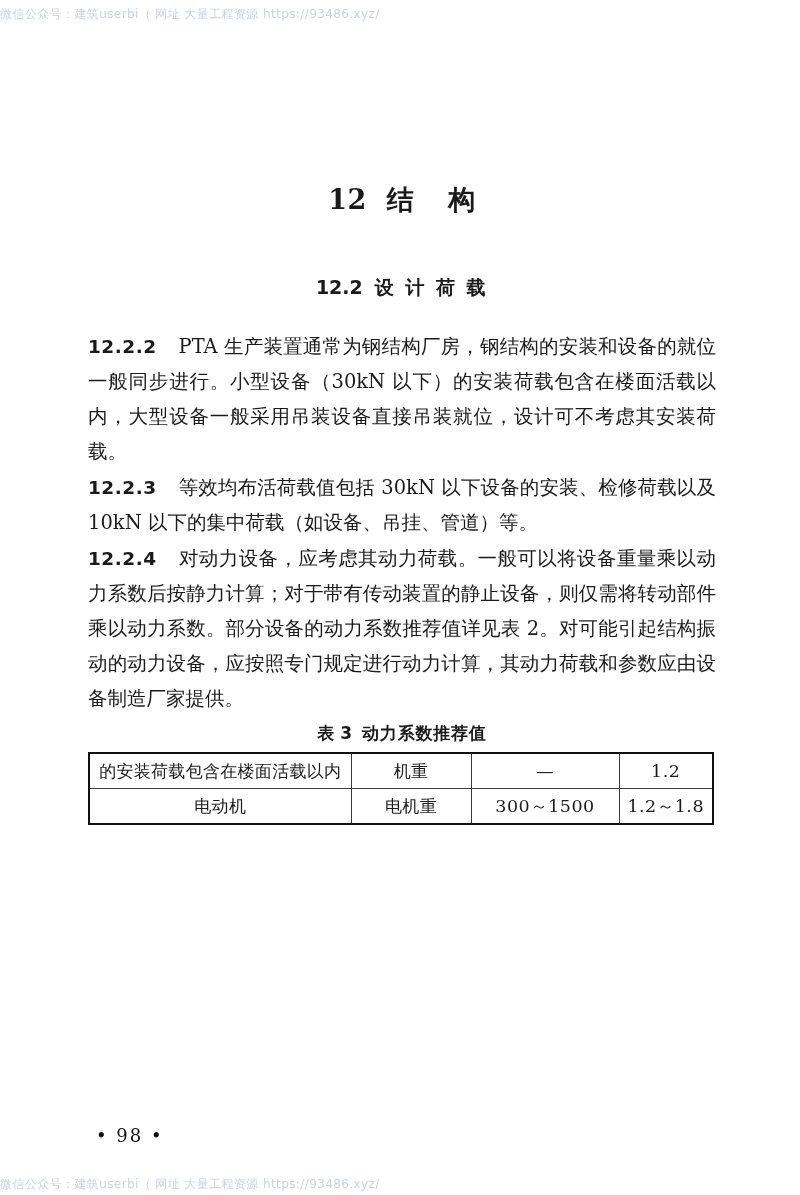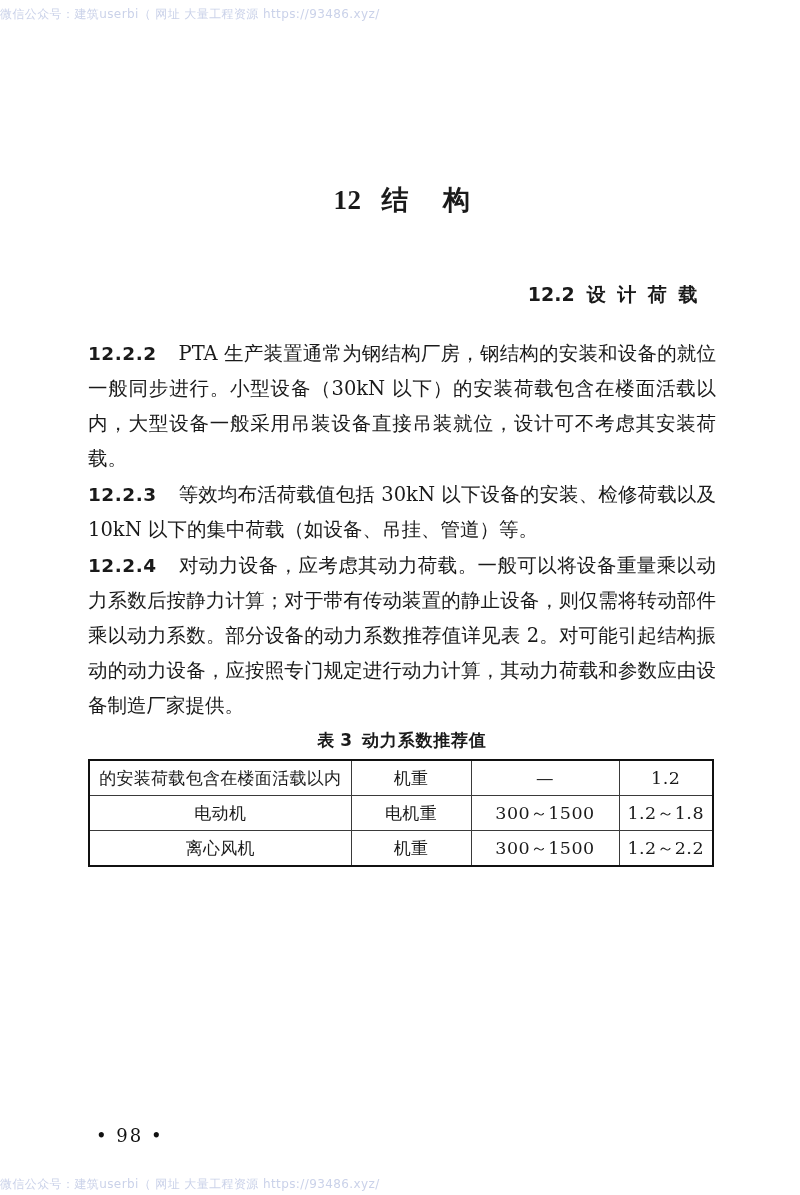--- a/index.html
+++ b/index.html
@@ -51,29 +51,29 @@
 
   h1.chapter-title {
     margin: 0;
     padding-top: 182px;
     font-size: 27px;
     font-weight: bold;
     text-align: center;
     letter-spacing: 0.5px;
     font-family: "DejaVu Serif", "Liberation Serif", serif;
   }
-  h1.chapter-title .num { margin-right: 20px; font-family: Liberation Serif, serif; }
+  h1.chapter-title .num { margin-right: 20px; }
   h1.chapter-title .w1 { margin-right: 34px; }
 
   h2.section-title {
-    margin: 16px;
+    margin: 9px;
     padding-top: 48px;
     font-size: 19px;
     font-weight: bold;
-    text-align: right;
+    text-align: center;
     letter-spacing: 2.5px;
     font-family: "DejaVu Sans", "Liberation Sans", sans-serif;
   }
   h2.section-title .sec-num {
     letter-spacing: 0px;
     margin-right: 12px;
   }
 
   
   .body-block {
@@ -200,26 +200,20 @@
           <td>机重</td>
           <td class="num-cell">—</td>
           <td class="num-cell">1.2</td>
         </tr>
         <tr>
           <td>电动机</td>
           <td>电机重</td>
           <td class="num-cell">300～1500</td>
           <td class="num-cell">1.2～1.8</td>
         </tr>
-        <tr>
-          <td>离心风机</td>
-          <td>机重</td>
-          <td class="num-cell">300～1500</td>
-          <td class="num-cell">1.2～2.2</td>
-        </tr>
       </tbody>
     </table>
 
   </div>
 
   <div class="page-footer">• 98 •</div>
 
   <div class="watermark watermark-bottom">微信公众号：建筑userbi（ 网址 大量工程资源 https://93486.xyz/</div>
 
 </div>

